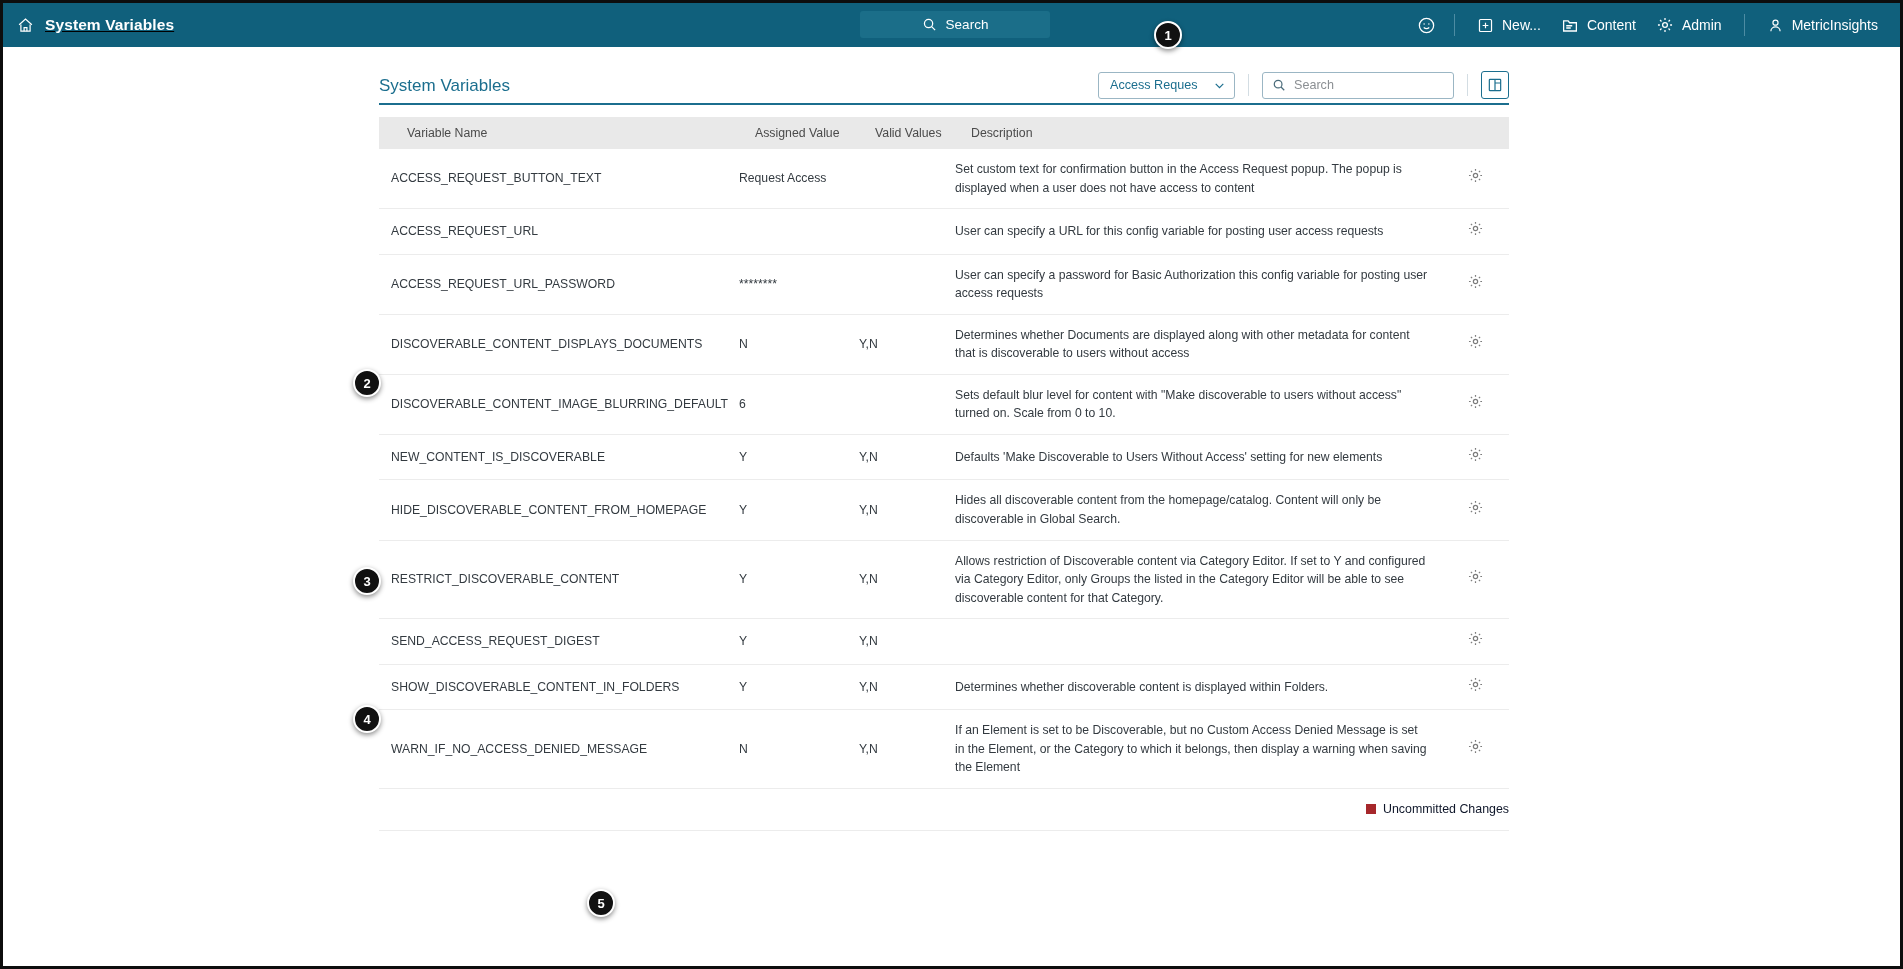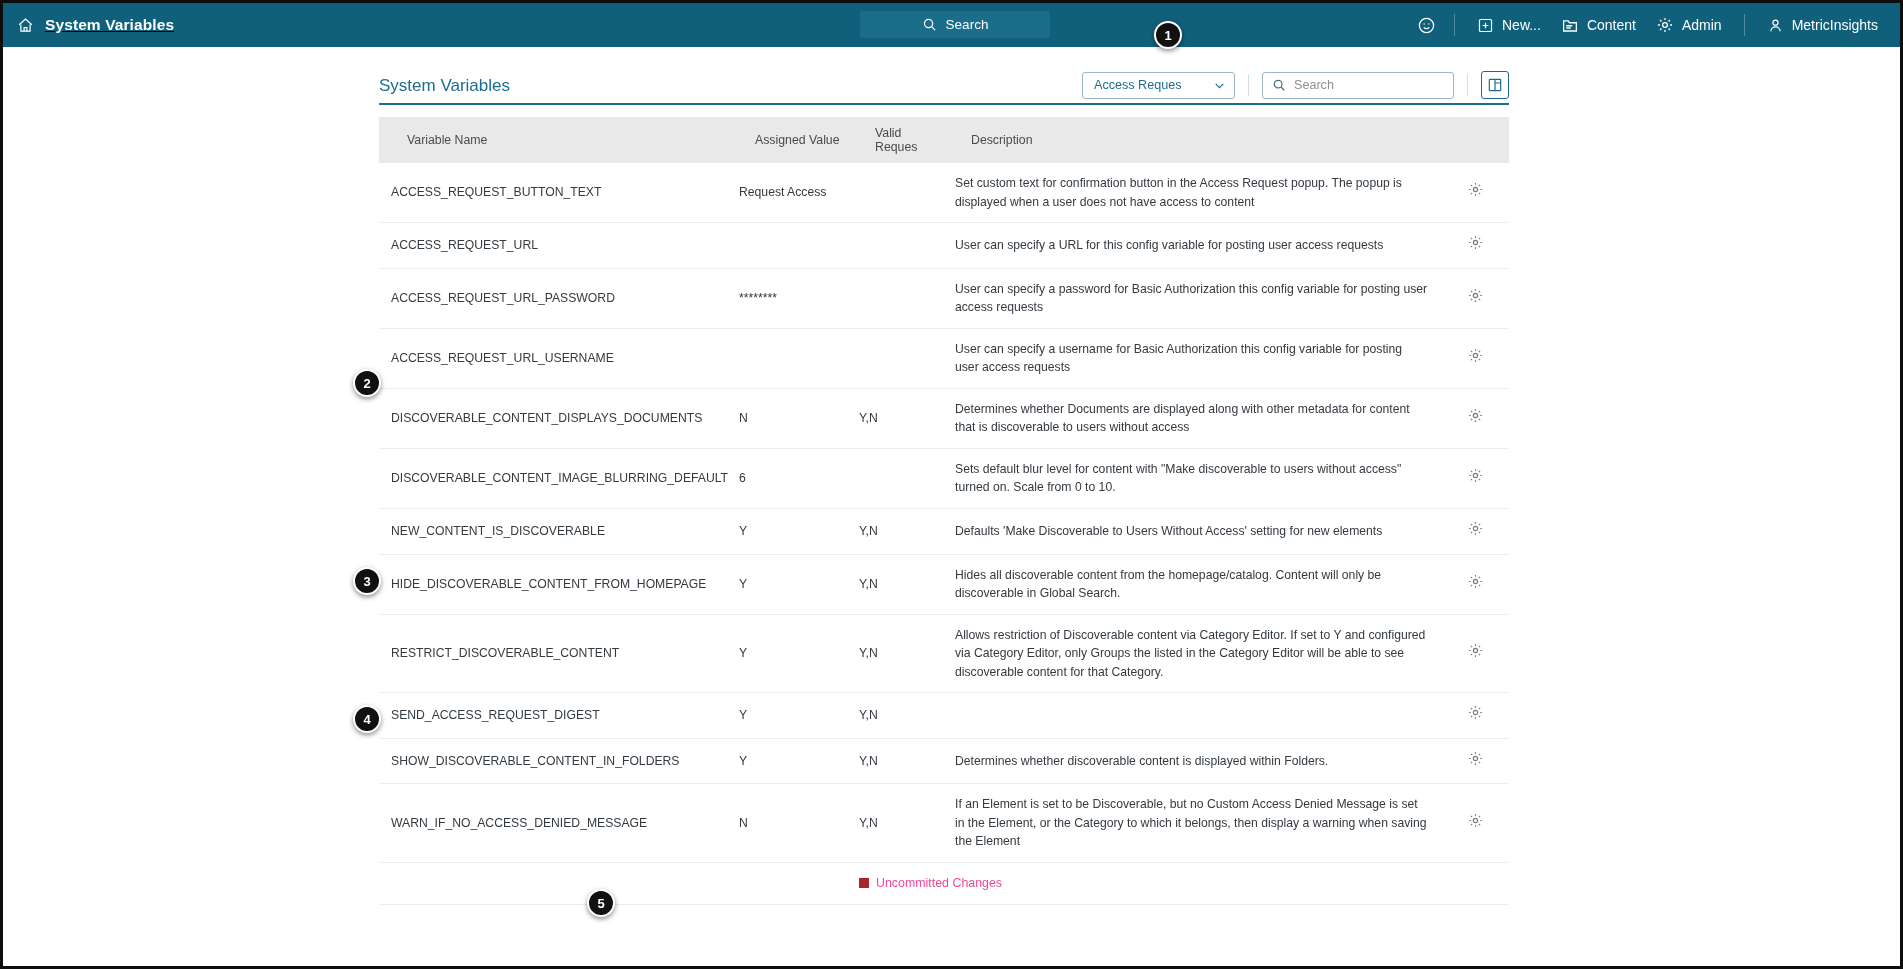--- a/index.html
+++ b/index.html
@@ -77,21 +77,21 @@
     height: 42px;
   }
   .page-title {
     font-size: 17px; color: #1b6e8e; font-weight: normal;
     padding-bottom: 7px;
   }
   .head-tools {
     display: flex; align-items: center; gap: 0; padding-bottom: 4px;
   }
   .select-box {
-    width: 153px; height: 27px;
+    width: 137px; height: 27px;
     border: 1px solid #9bb6c4;
     border-radius: 3px;
     display: flex; align-items: center; justify-content: space-between;
     padding: 0 8px 0 11px;
     font-size: 12.6px; color: #1b6e8e;
     background: #ffffff;
   }
   .tool-sep { width: 1px; height: 22px; background: #d3dde3; margin: 0 13px; }
   .search-box {
     width: 192px; height: 27px;
@@ -152,22 +152,22 @@
 
   
   .footrow td {
     border-bottom: 1px solid #e4e4e4;
     border-top: 1px solid #e4e4e4;
     height: 34px;
     padding: 6px 0;
   }
   .uncommitted {
     display: flex; align-items: center; gap: 7px;
-    font-size: 12.4px; color: #ec4899;
-    justify-content: flex-start;
+    font-size: 12.4px; color: #0f172a;
+    justify-content: flex-end;
   }
   .uncommitted .sq { width: 10px; height: 10px; background: #a6272b; display: inline-block; }
 
   
   .badge {
     position: absolute;
     width: 28px; height: 28px;
     border-radius: 50%;
     background: #111111;
     border: 2.5px solid #ffffff;
@@ -301,21 +301,21 @@
           <col class="c-name">
             <col class="c-val">
             <col class="c-valid">
             <col class="c-desc">
             <col class="c-act">
         </colgroup>
         <thead>
           <tr>
             <th>Variable Name</th>
             <th>Assigned Value</th>
-            <th>Valid Reques</th>
+            <th>Valid Values</th>
             <th colspan="2">Description</th>
           </tr>
         </thead>
         <tbody id="tbody">
             <tr>
               <td>ACCESS_REQUEST_BUTTON_TEXT</td>
               <td>Request Access</td>
               <td></td>
               <td class="c-desc-cell">Set custom text for confirmation button in the Access Request popup. The popup is displayed when a user does not have access to content</td>
               <td class="c-act-cell"><svg class="gear" viewBox="0 0 24 24" fill="none" stroke="#4a4a4a" stroke-width="1.7">
@@ -331,30 +331,20 @@
               <td class="c-act-cell"><svg class="gear" viewBox="0 0 24 24" fill="none" stroke="#4a4a4a" stroke-width="1.7">
                   <circle cx="12" cy="12" r="3"></circle>
                   <path d="M12 2.8v2.4M12 18.8v2.4M21.2 12h-2.4M5.2 12H2.8M18.5 5.5l-1.7 1.7M7.2 16.8l-1.7 1.7M18.5 18.5l-1.7-1.7M7.2 7.2L5.5 5.5"></path>
                 </svg></td>
             </tr>
             <tr>
               <td>ACCESS_REQUEST_URL_PASSWORD</td>
               <td>********</td>
               <td></td>
               <td class="c-desc-cell">User can specify a password for Basic Authorization this config variable for posting user access requests</td>
-              <td class="c-act-cell"><svg class="gear" viewBox="0 0 24 24" fill="none" stroke="#4a4a4a" stroke-width="1.7">
-                  <circle cx="12" cy="12" r="3"></circle>
-                  <path d="M12 2.8v2.4M12 18.8v2.4M21.2 12h-2.4M5.2 12H2.8M18.5 5.5l-1.7 1.7M7.2 16.8l-1.7 1.7M18.5 18.5l-1.7-1.7M7.2 7.2L5.5 5.5"></path>
-                </svg></td>
-            </tr>
-            <tr>
-              <td>ACCESS_REQUEST_URL_USERNAME</td>
-              <td></td>
-              <td></td>
-              <td class="c-desc-cell">User can specify a username for Basic Authorization this config variable for posting user access requests</td>
               <td class="c-act-cell"><svg class="gear" viewBox="0 0 24 24" fill="none" stroke="#4a4a4a" stroke-width="1.7">
                   <circle cx="12" cy="12" r="3"></circle>
                   <path d="M12 2.8v2.4M12 18.8v2.4M21.2 12h-2.4M5.2 12H2.8M18.5 5.5l-1.7 1.7M7.2 16.8l-1.7 1.7M18.5 18.5l-1.7-1.7M7.2 7.2L5.5 5.5"></path>
                 </svg></td>
             </tr>
             <tr>
               <td>DISCOVERABLE_CONTENT_DISPLAYS_DOCUMENTS</td>
               <td>N</td>
               <td>Y,N</td>
               <td class="c-desc-cell">Determines whether Documents are displayed along with other metadata for content that is discoverable to users without access</td>

